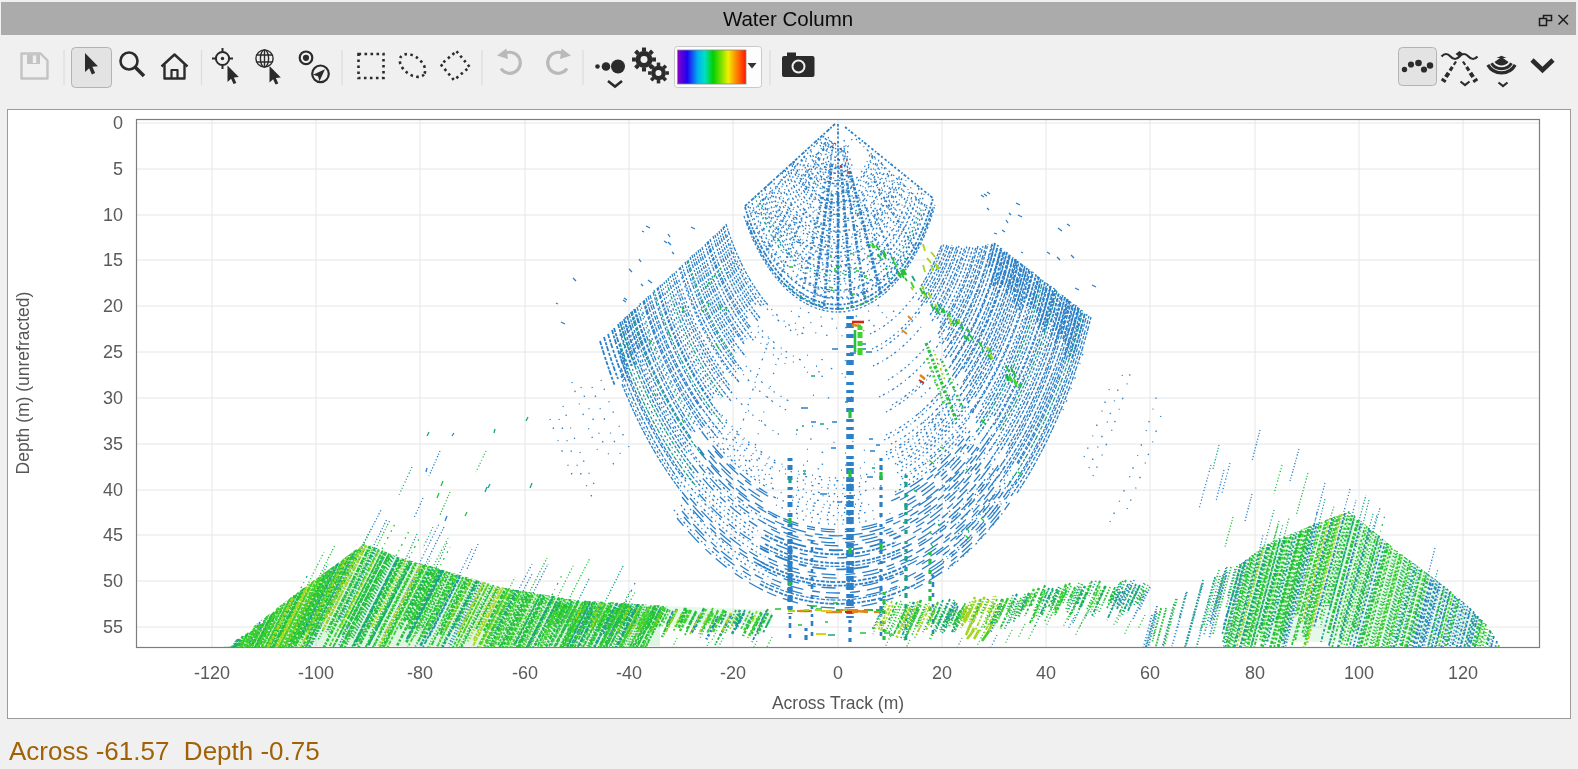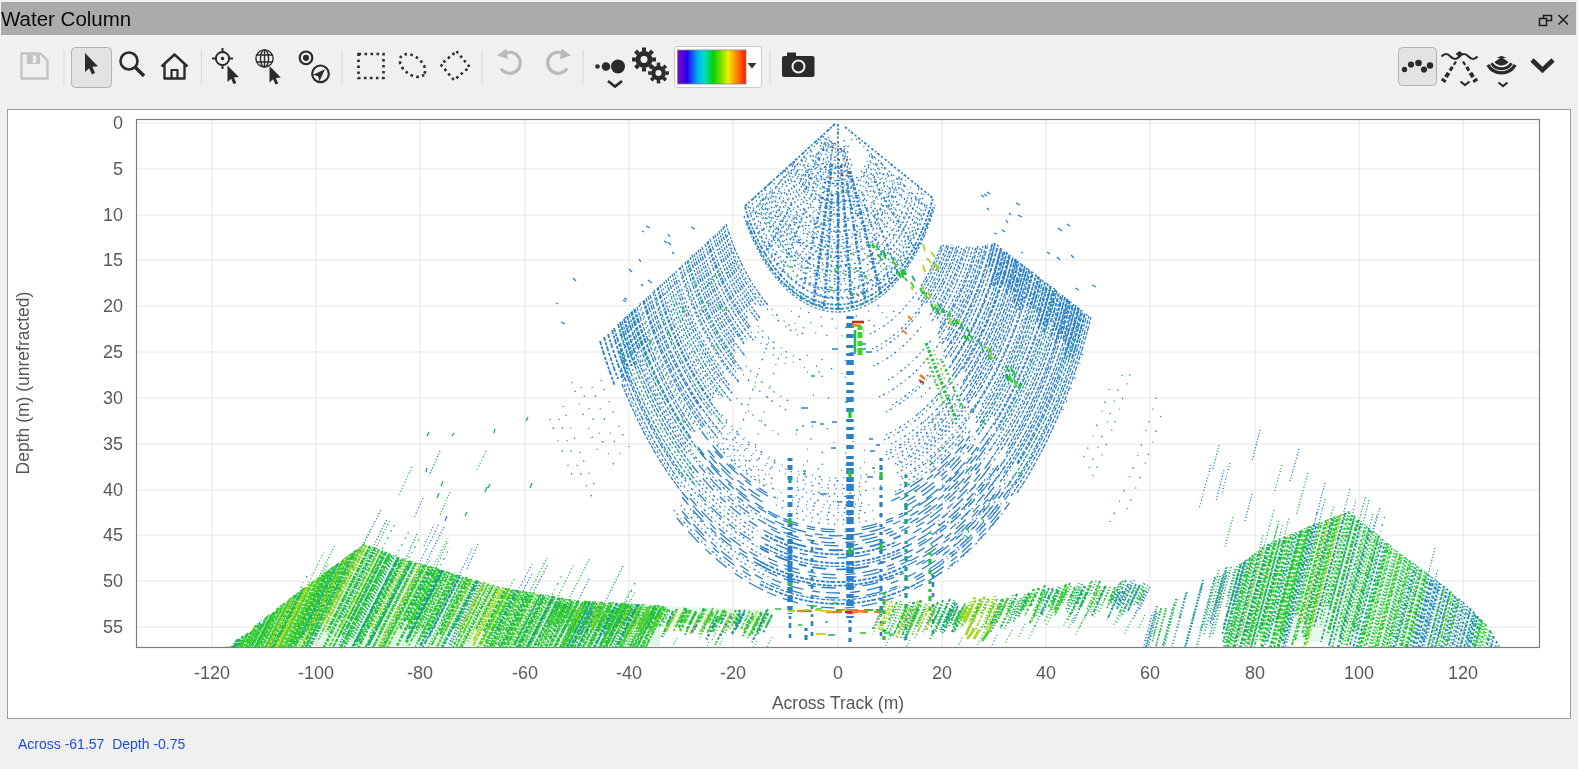--- a/index.html
+++ b/index.html
@@ -1,22 +1,22 @@
 <!DOCTYPE html>
 <html><head><meta charset="utf-8"><style>
 html,body{margin:0;padding:0;width:1578px;height:769px;background:#f0f0f0;
 font-family:"Liberation Sans",sans-serif;overflow:hidden}
 .title{position:absolute;left:1px;top:2px;width:1575px;height:33px;background:#ababab;
 font-size:20.5px;color:#0a0a0a;line-height:33px}
-.title span{position:absolute;left:0;width:1542px;text-align:left;display:block}
+.title span{position:absolute;left:16px;width:1542px;text-align:center;display:block}
 .tic{position:absolute;right:2px;top:7px}
 .tb{position:absolute;left:0;top:35px}
 .panel{position:absolute;left:7px;top:109px;width:1562px;height:608px;background:#fff;
 border:1px solid #9b9b9b}
-.status{position:absolute;left:18px;top:736px;font-size:14px;color:#1d4ed8}
+.status{position:absolute;left:9px;top:736px;font-size:26px;color:#a16207}
 text{font-family:"Liberation Sans",sans-serif}
 .tk{font-size:18px;fill:#5a5a5a}
 .ax{font-size:17.5px;fill:#565659}
 .cB{stroke:#2c80c8}.cT{stroke:#1aa28c}.cG{stroke:#23c13c}
 .cg{stroke:#3fd32c}.cY{stroke:#a6d61f}.cy{stroke:#ded213}.cO{stroke:#e2851c}.cR{stroke:#cf2a10}
 .w1{stroke-width:1.3}.w2{stroke-width:1.8}.w3{stroke-width:2.6}.w4{stroke-width:3.2}
 .w5{stroke-width:5}.w6{stroke-width:7.5}
 .dA{stroke-dasharray:3 1.5 2 1 4 2 2 1.5}
 .dB{stroke-dasharray:2.5 2 1.5 1.5 3 2 2 2.5}
 .dC{stroke-dasharray:2 2.5 1.5 3 2.5 2 1.5 3.5}

